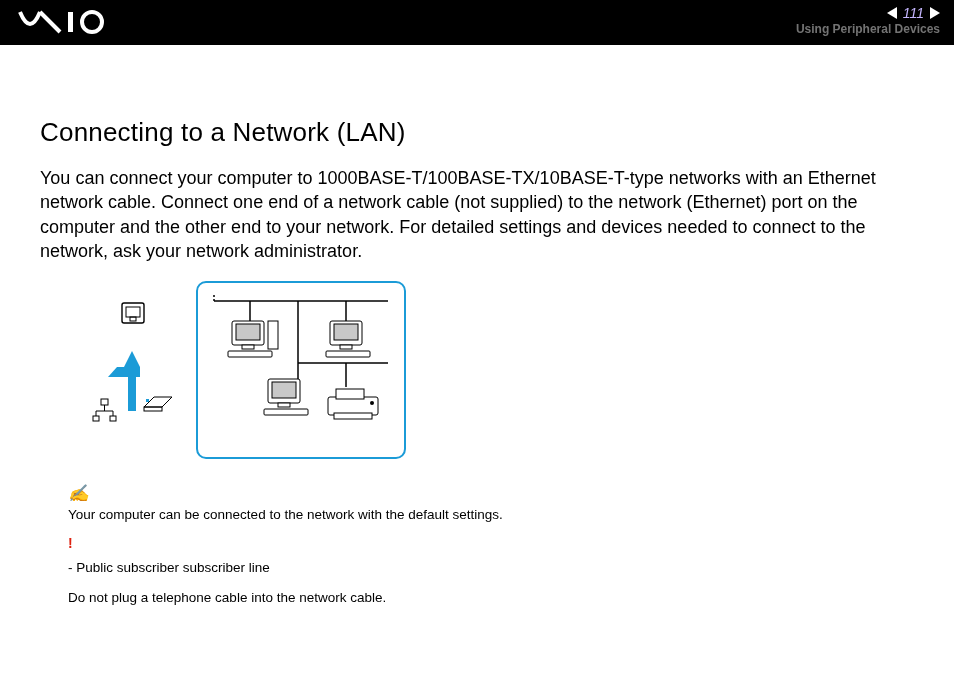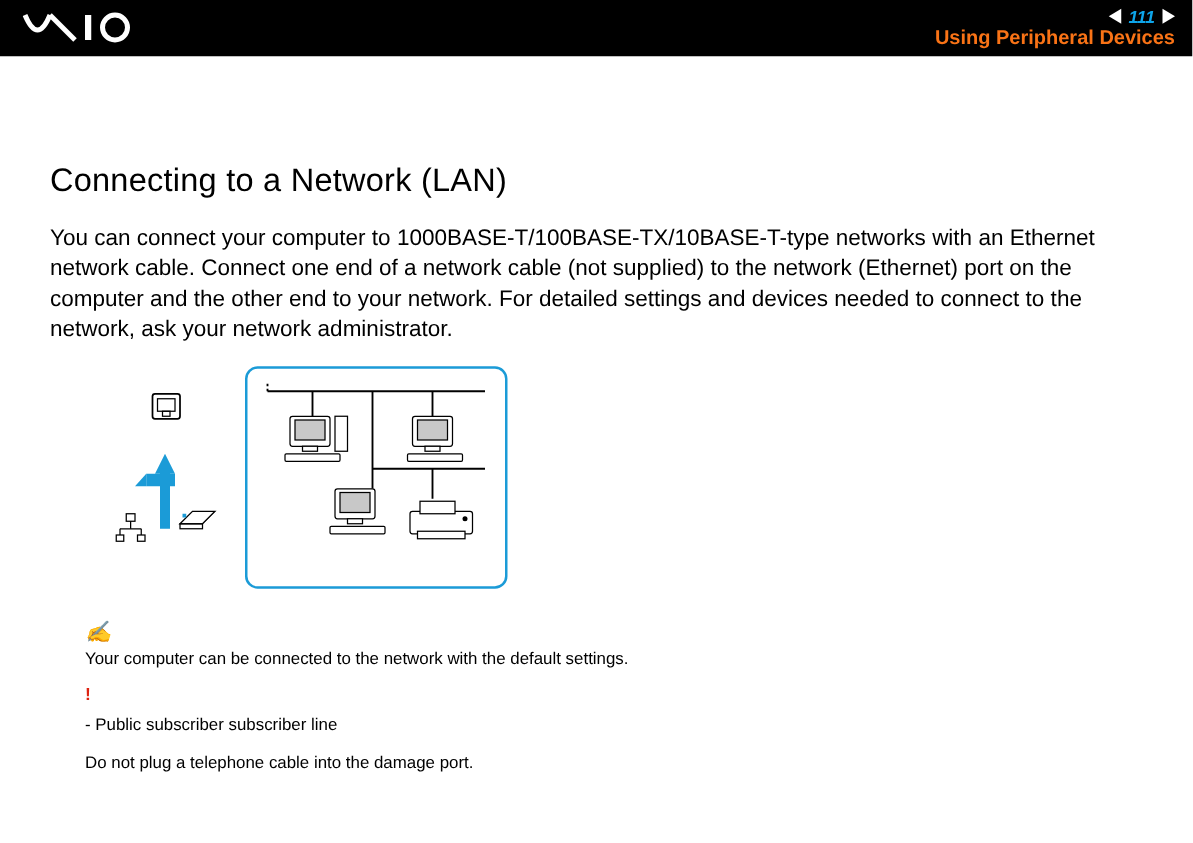--- a/index.html
+++ b/index.html
@@ -31,41 +31,40 @@
     text-align: right;
   }
   .nav-row {
     display: flex;
     align-items: center;
     justify-content: flex-end;
     gap: 6px;
     height: 18px;
   }
   .page-num {
-    font-weight: bold;
+    font-weight: normal;
     font-style: italic;
     font-size: 14px;
-    color: #0ea5e9;
+    color: #c4b5fd;
   }
   .arrow {
     width: 0; height: 0;
     border-top: 6px solid transparent;
     border-bottom: 6px solid transparent;
     cursor: pointer;
   }
   .arrow.left { border-right: 10px solid #fff; }
   .arrow.right { border-left: 10px solid #fff; }
   .section-label {
     font-weight: bold;
-    font-size: 16px;
-    color: #f97316;
+    font-size: 12px;
+    color: #737373;
   }
   .content {
-    padding: 40px 40px 0 40px;
-    margin-top: 44px;
+    padding: 72px 40px 0 40px;
   }
   h1.title {
     font-size: 26px;
     font-weight: normal;
     margin-bottom: 18px;
     letter-spacing: 0.2px;
   }
   p.body {
     font-size: 18px;
     line-height: 1.35;
@@ -197,15 +196,15 @@
   </div>
 
   <div class="note-block">
     <div class="note-icon">✍</div>
     <div class="note-text">Your computer can be connected to the network with the default settings.</div>
 
     <div class="warn-icon">!</div>
 
     <div class="bullet">- Public subscriber subscriber line</div>
 
-    <div class="final">Do not plug a telephone cable into the damage port.</div>
+    <div class="final">Do not plug a telephone cable into the network cable.</div>
   </div>
 </div>
 
 </body></html>

